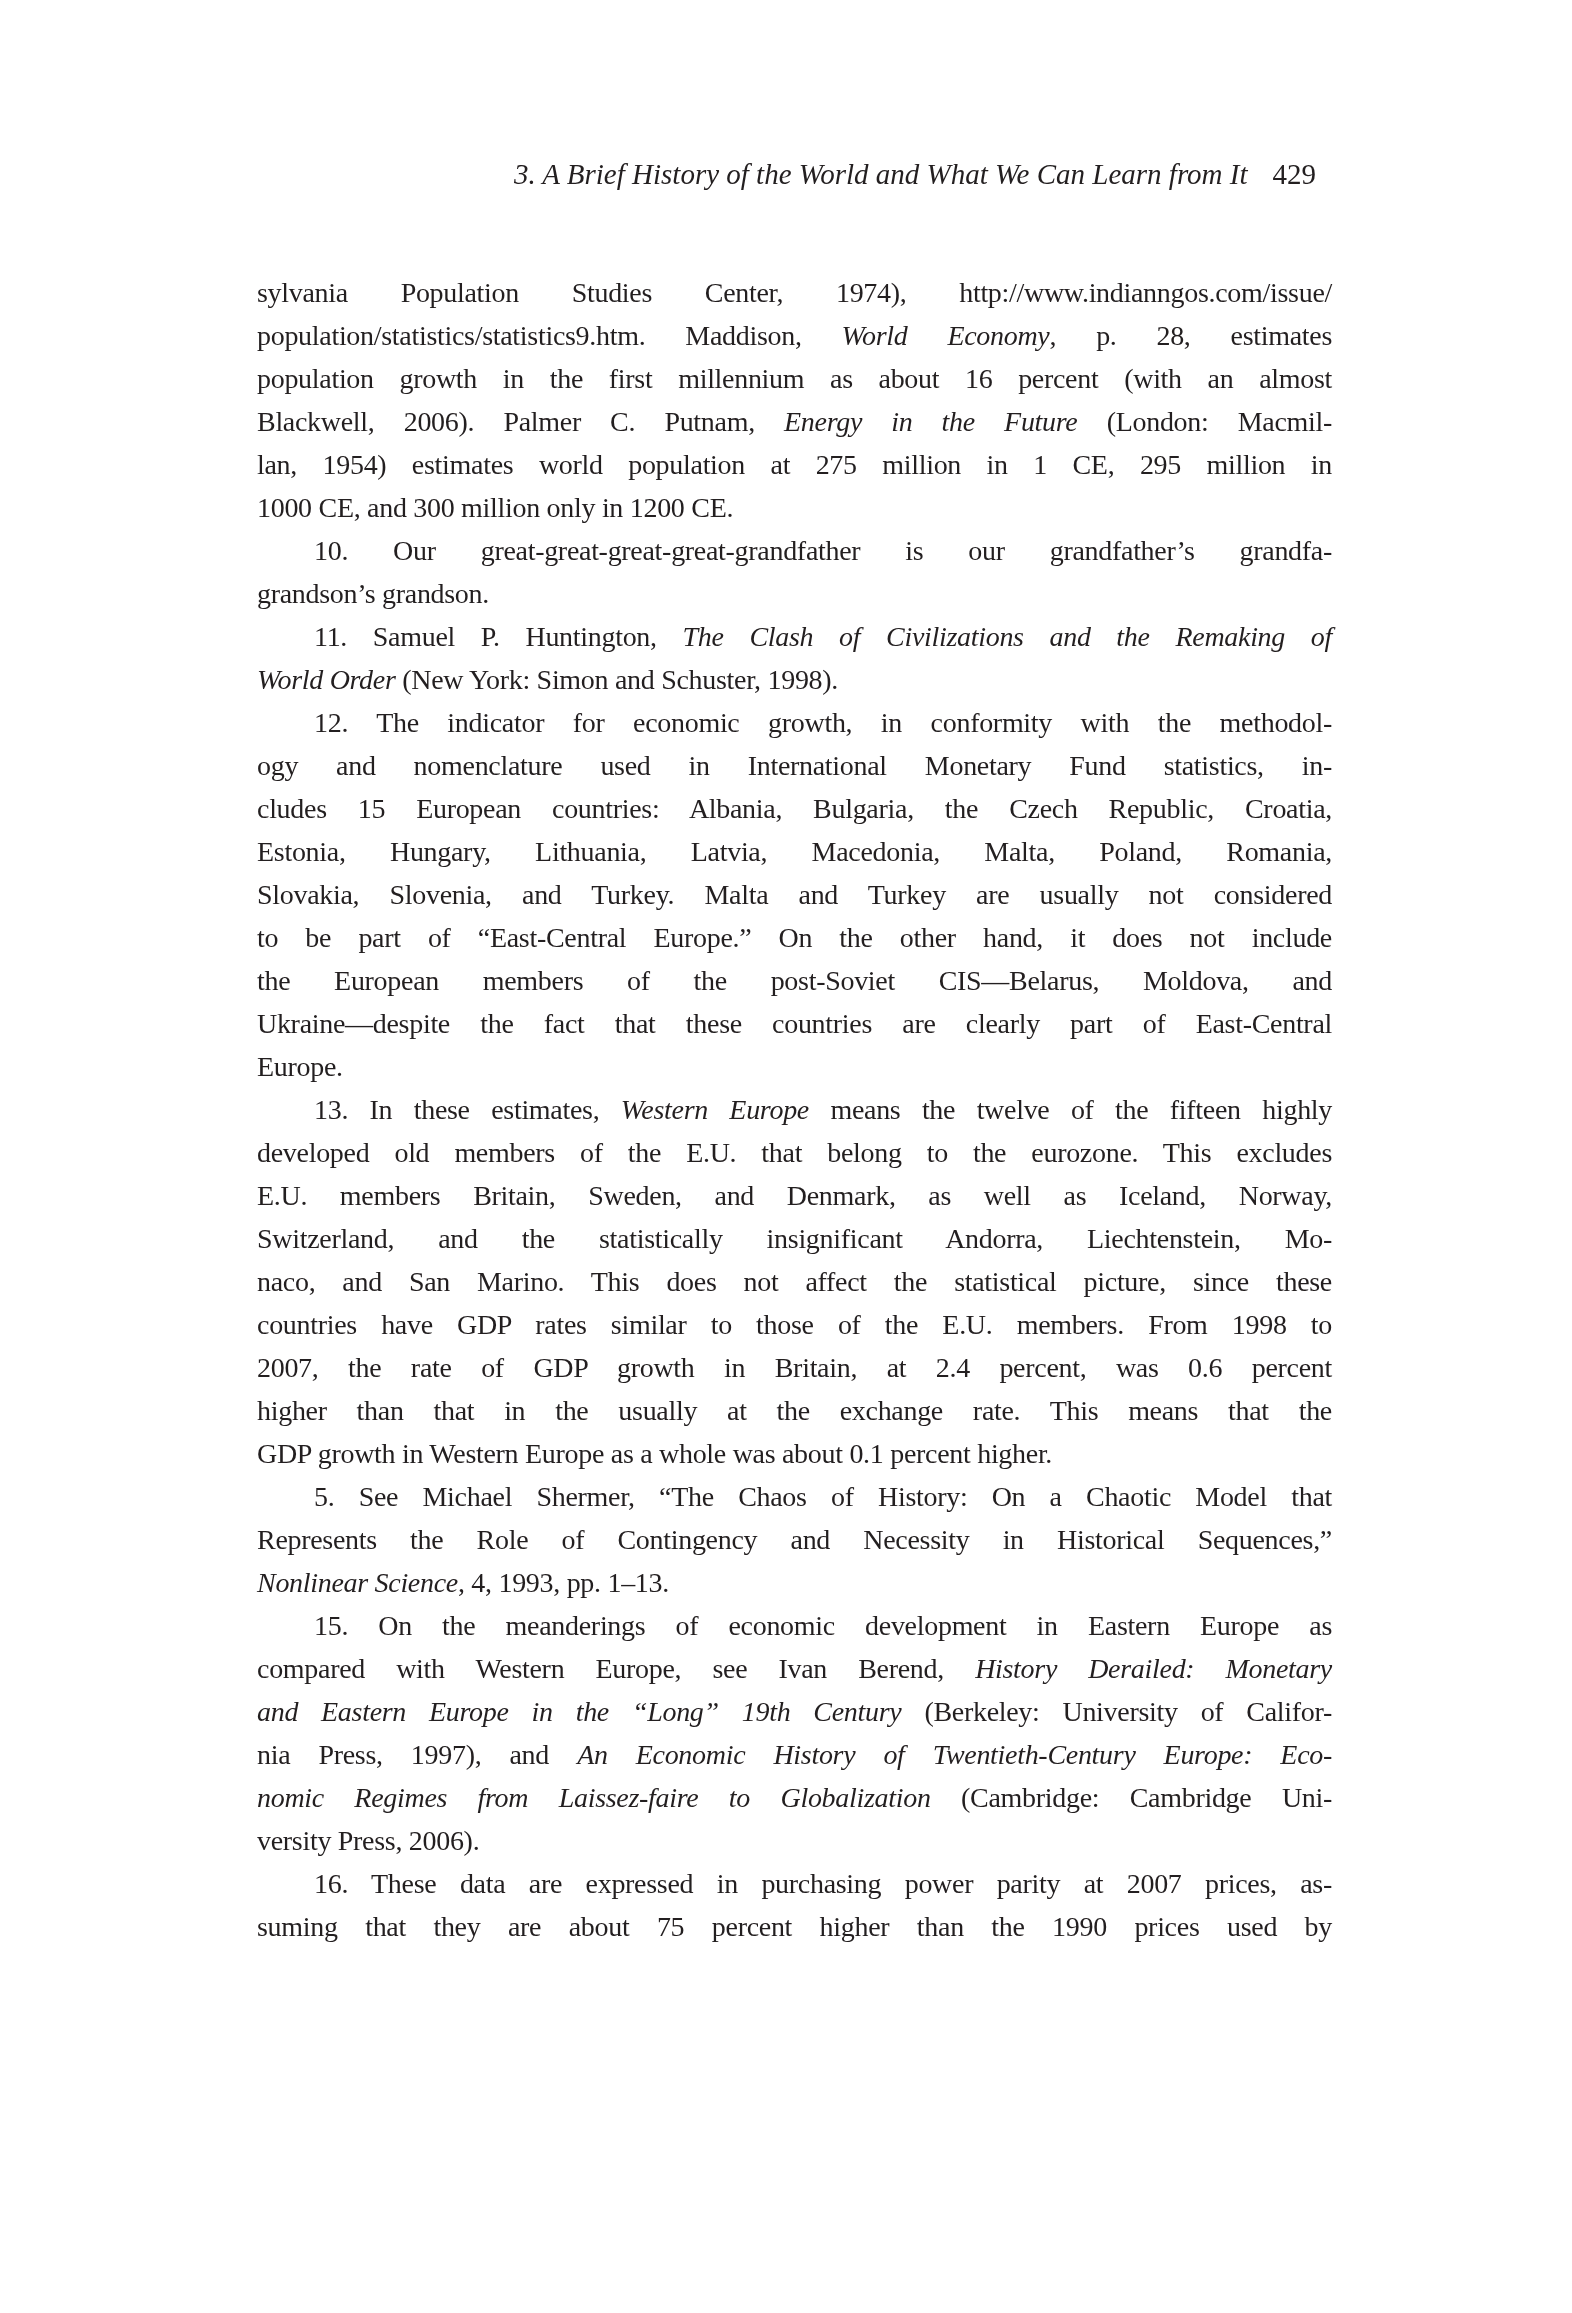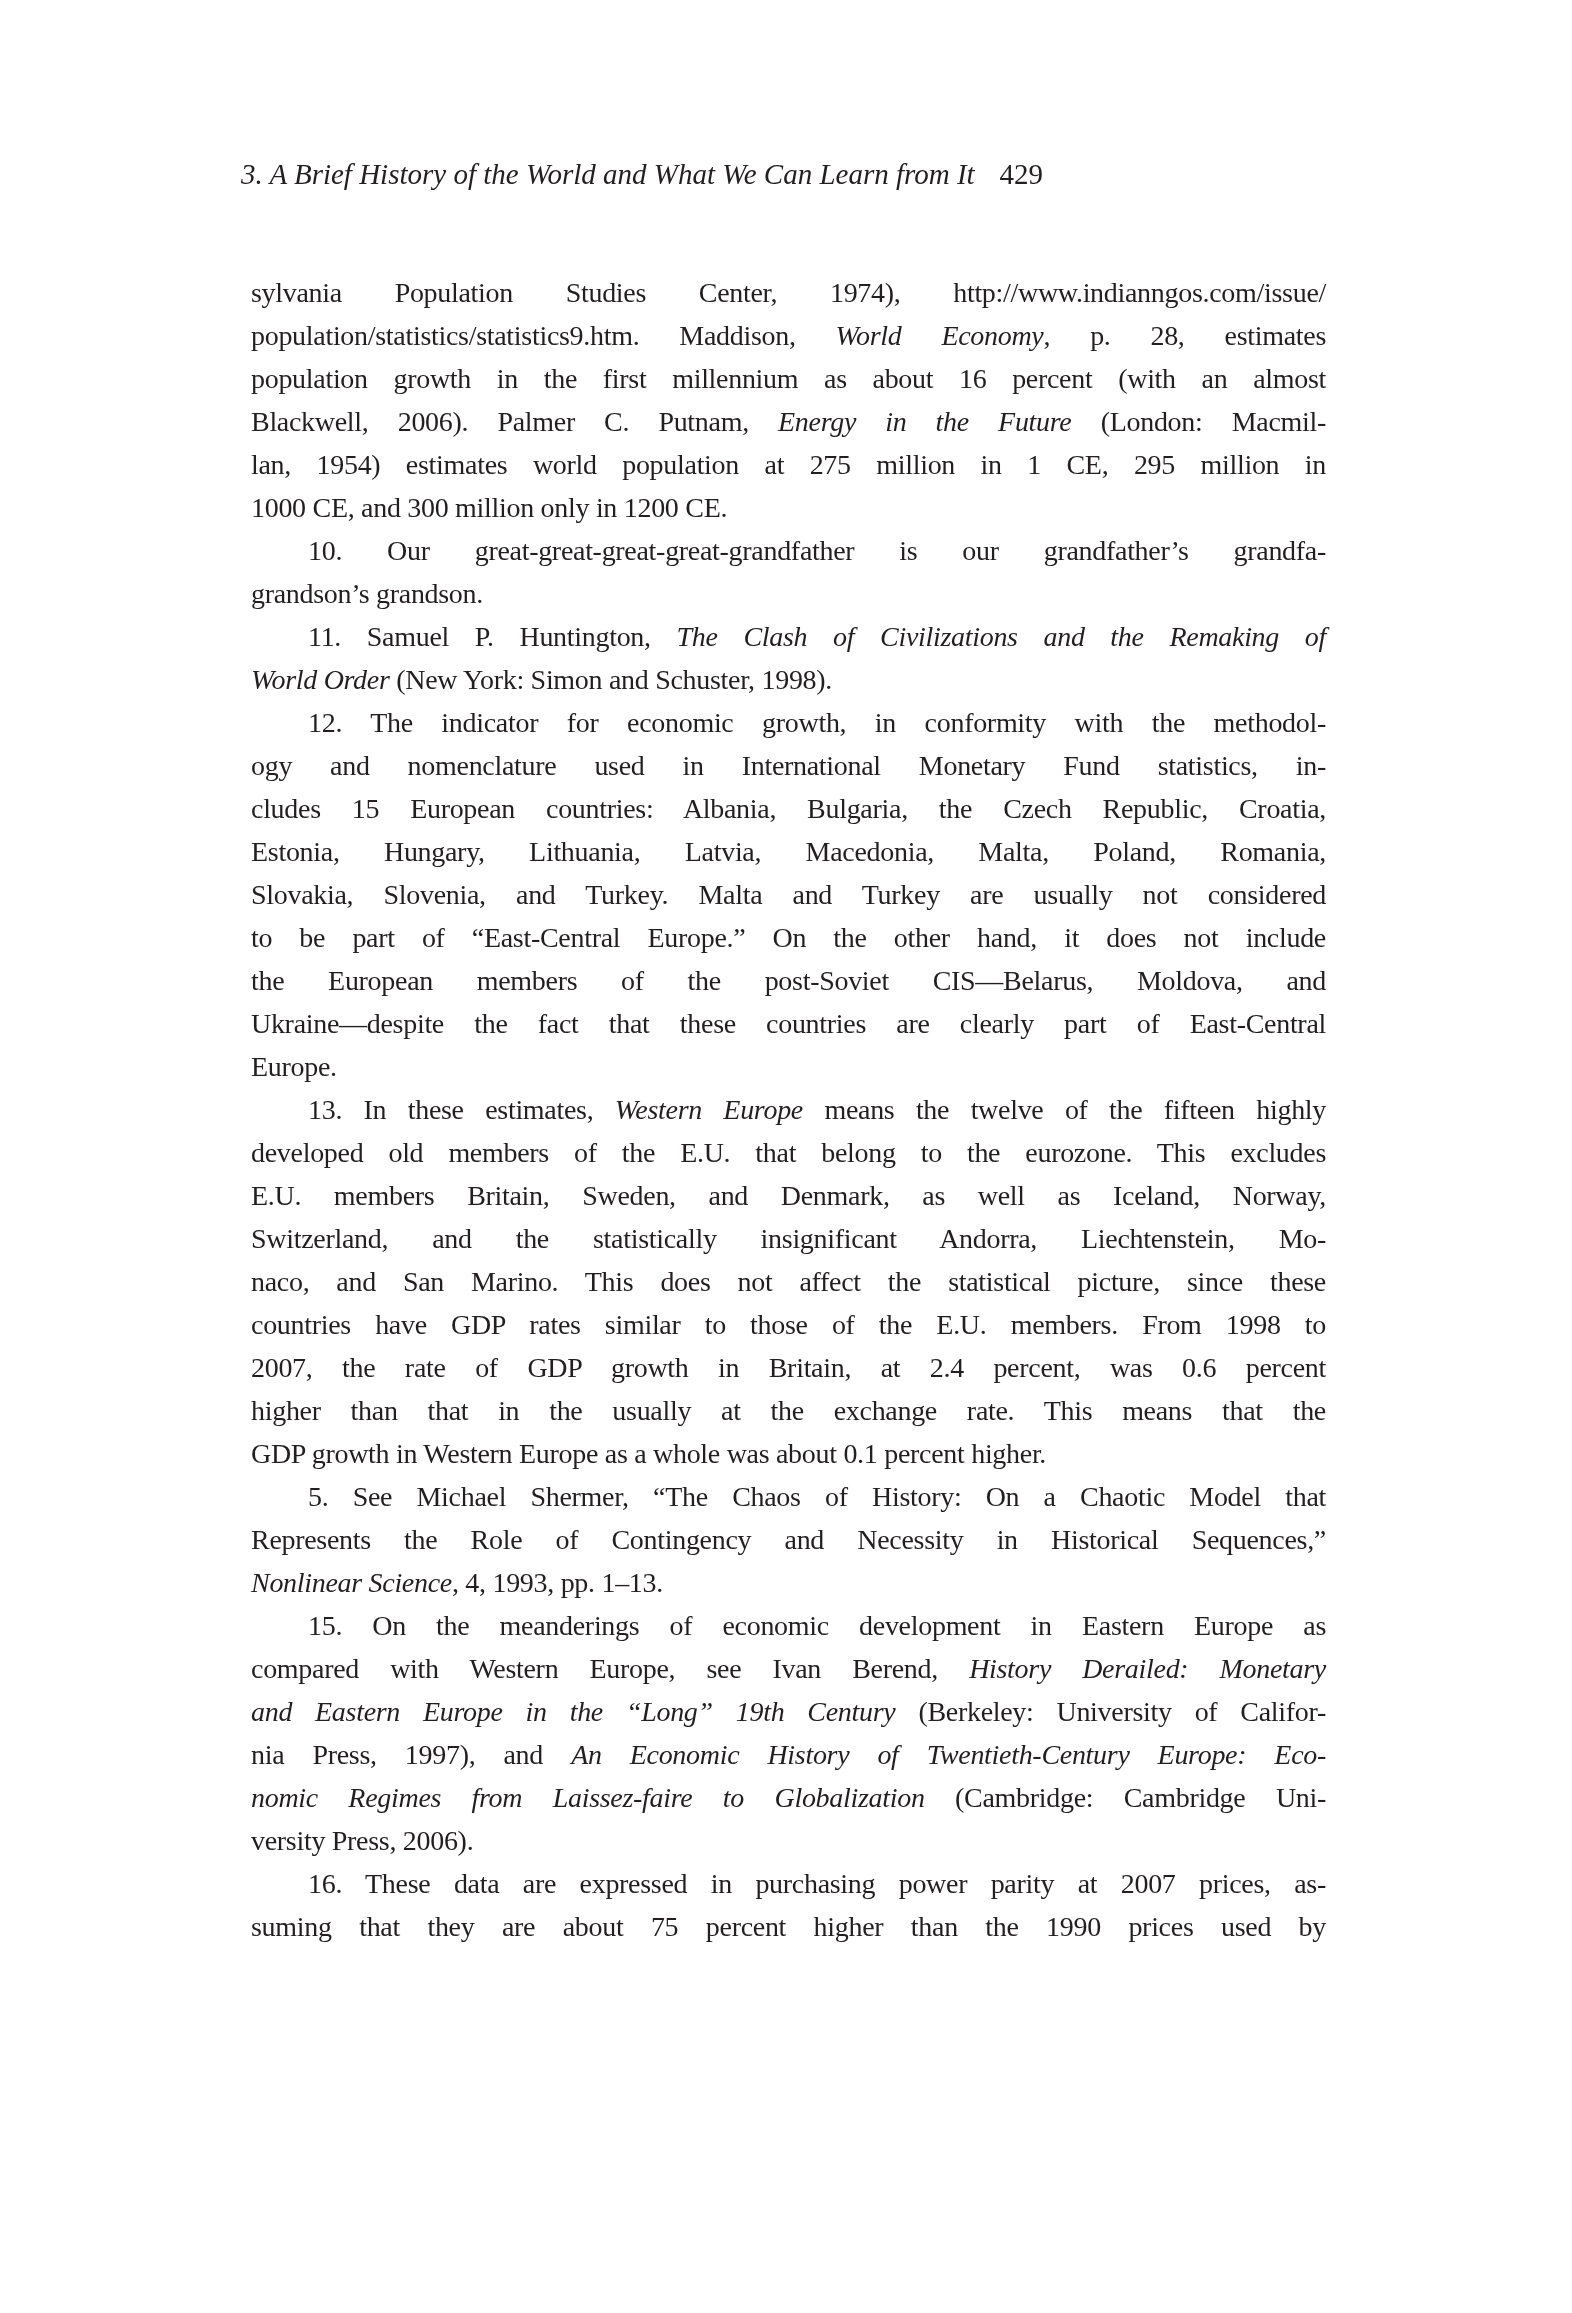--- a/index.html
+++ b/index.html
@@ -1,22 +1,22 @@
 <!DOCTYPE html>
 <html><head>
 <meta charset="utf-8">
 <style>
   html, body { margin: 0; padding: 0; background: #ffffff; }
   body { width: 1572px; height: 2313px; position: relative; overflow: hidden;
          font-family: "Liberation Serif", "DejaVu Serif", serif; color: #231f20; }
   .running-head { position: absolute; left: 241px; width: 1075px; top: 153px;
-                  height: 42px; font-size: 29px; line-height: 42px; text-align: left; }
+                  height: 42px; font-size: 29px; line-height: 42px; text-align: right; }
   .running-head .title { font-style: italic; }
   .running-head .pgno { margin-left: 25px; }
-  .body-text { position: absolute; left: 251px; top: 271px; width: 1075px; }
+  .body-text { position: absolute; left: 257px; top: 271px; width: 1075px; }
   .line { font-size: 28px; line-height: 43px; height: 43px; white-space: nowrap;
           text-align: justify; text-align-last: justify; letter-spacing: -0.3px;
           word-spacing: -1px; overflow: visible; }
   .line.last { text-align-last: left; word-spacing: 0; }
   .line.indent { padding-left: 57px; }
   .line i { font-style: italic; }
 </style>
 </head>
 <body>
 

